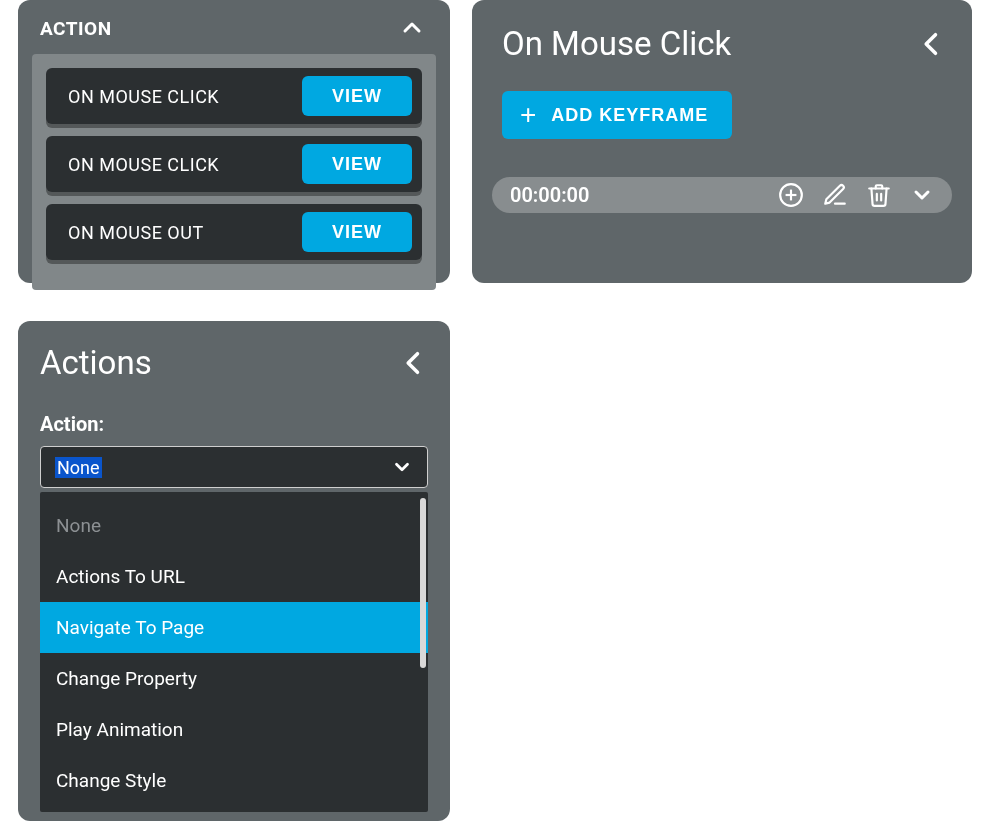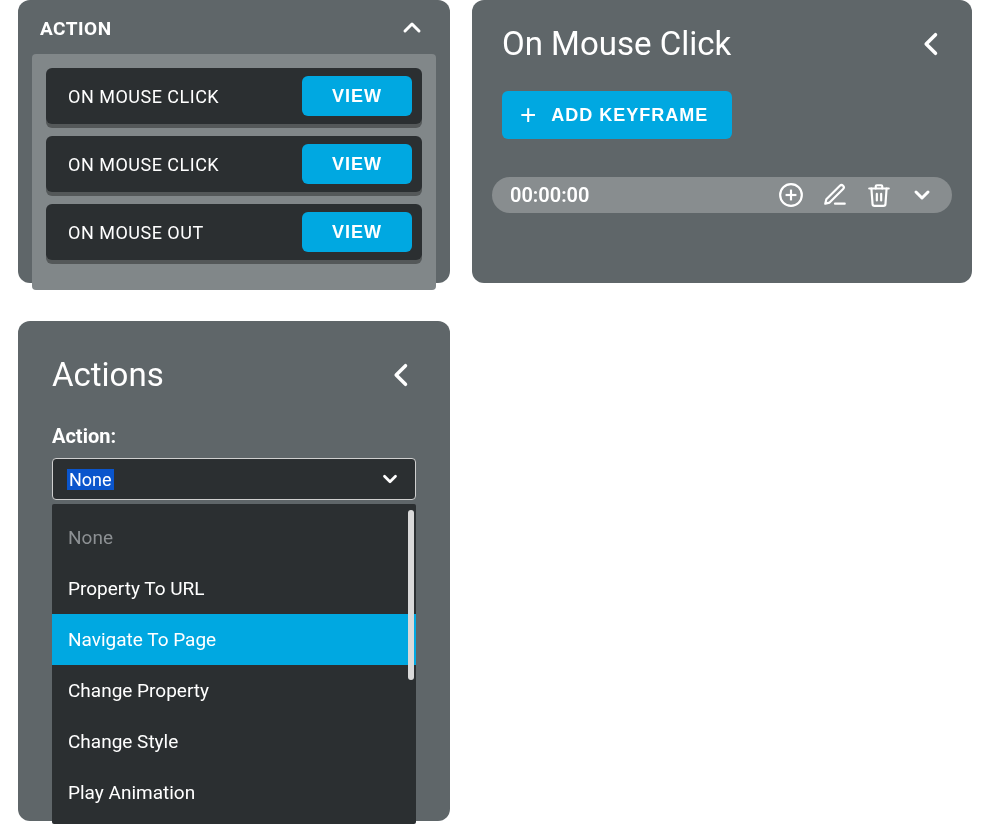--- a/index.html
+++ b/index.html
@@ -128,21 +128,21 @@
     align-items: center;
     gap: 18px;
   }
   .timeline-icons svg { display:block; }
   
   .panel-actions-select {
     left: 18px;
     top: 321px;
     width: 432px;
     height: 500px;
-    padding: 12px;
+    padding: 0;
   }
   .actsel-header {
     display: flex;
     align-items: center;
     justify-content: space-between;
     padding: 22px 22px 0 22px;
   }
   .actsel-title {
     color: #ffffff;
     font-size: 33px;
@@ -292,21 +292,21 @@
     <span class="select-value">None</span>
     <span class="select-chev">
       <svg width="22" height="22" viewBox="0 0 24 24" fill="none" stroke="#ffffff" stroke-width="3" stroke-linecap="round" stroke-linejoin="round">
           <polyline points="6 9 12 15 18 9"></polyline>
         </svg>
     </span>
   </div>
   <div class="dropdown">
     <div class="dropdown-inner">
       <div class="dd-item disabled">None</div>
-      <div class="dd-item">Property To URL</div>
+      <div class="dd-item">Actions To URL</div>
       <div class="dd-item highlight">Navigate To Page</div>
       <div class="dd-item">Change Property</div>
+      <div class="dd-item">Play Animation</div>
       <div class="dd-item">Change Style</div>
-      <div class="dd-item">Play Animation</div>
     </div>
     <div class="scrollbar"></div>
   </div>
 </div>
 
 </body></html>

